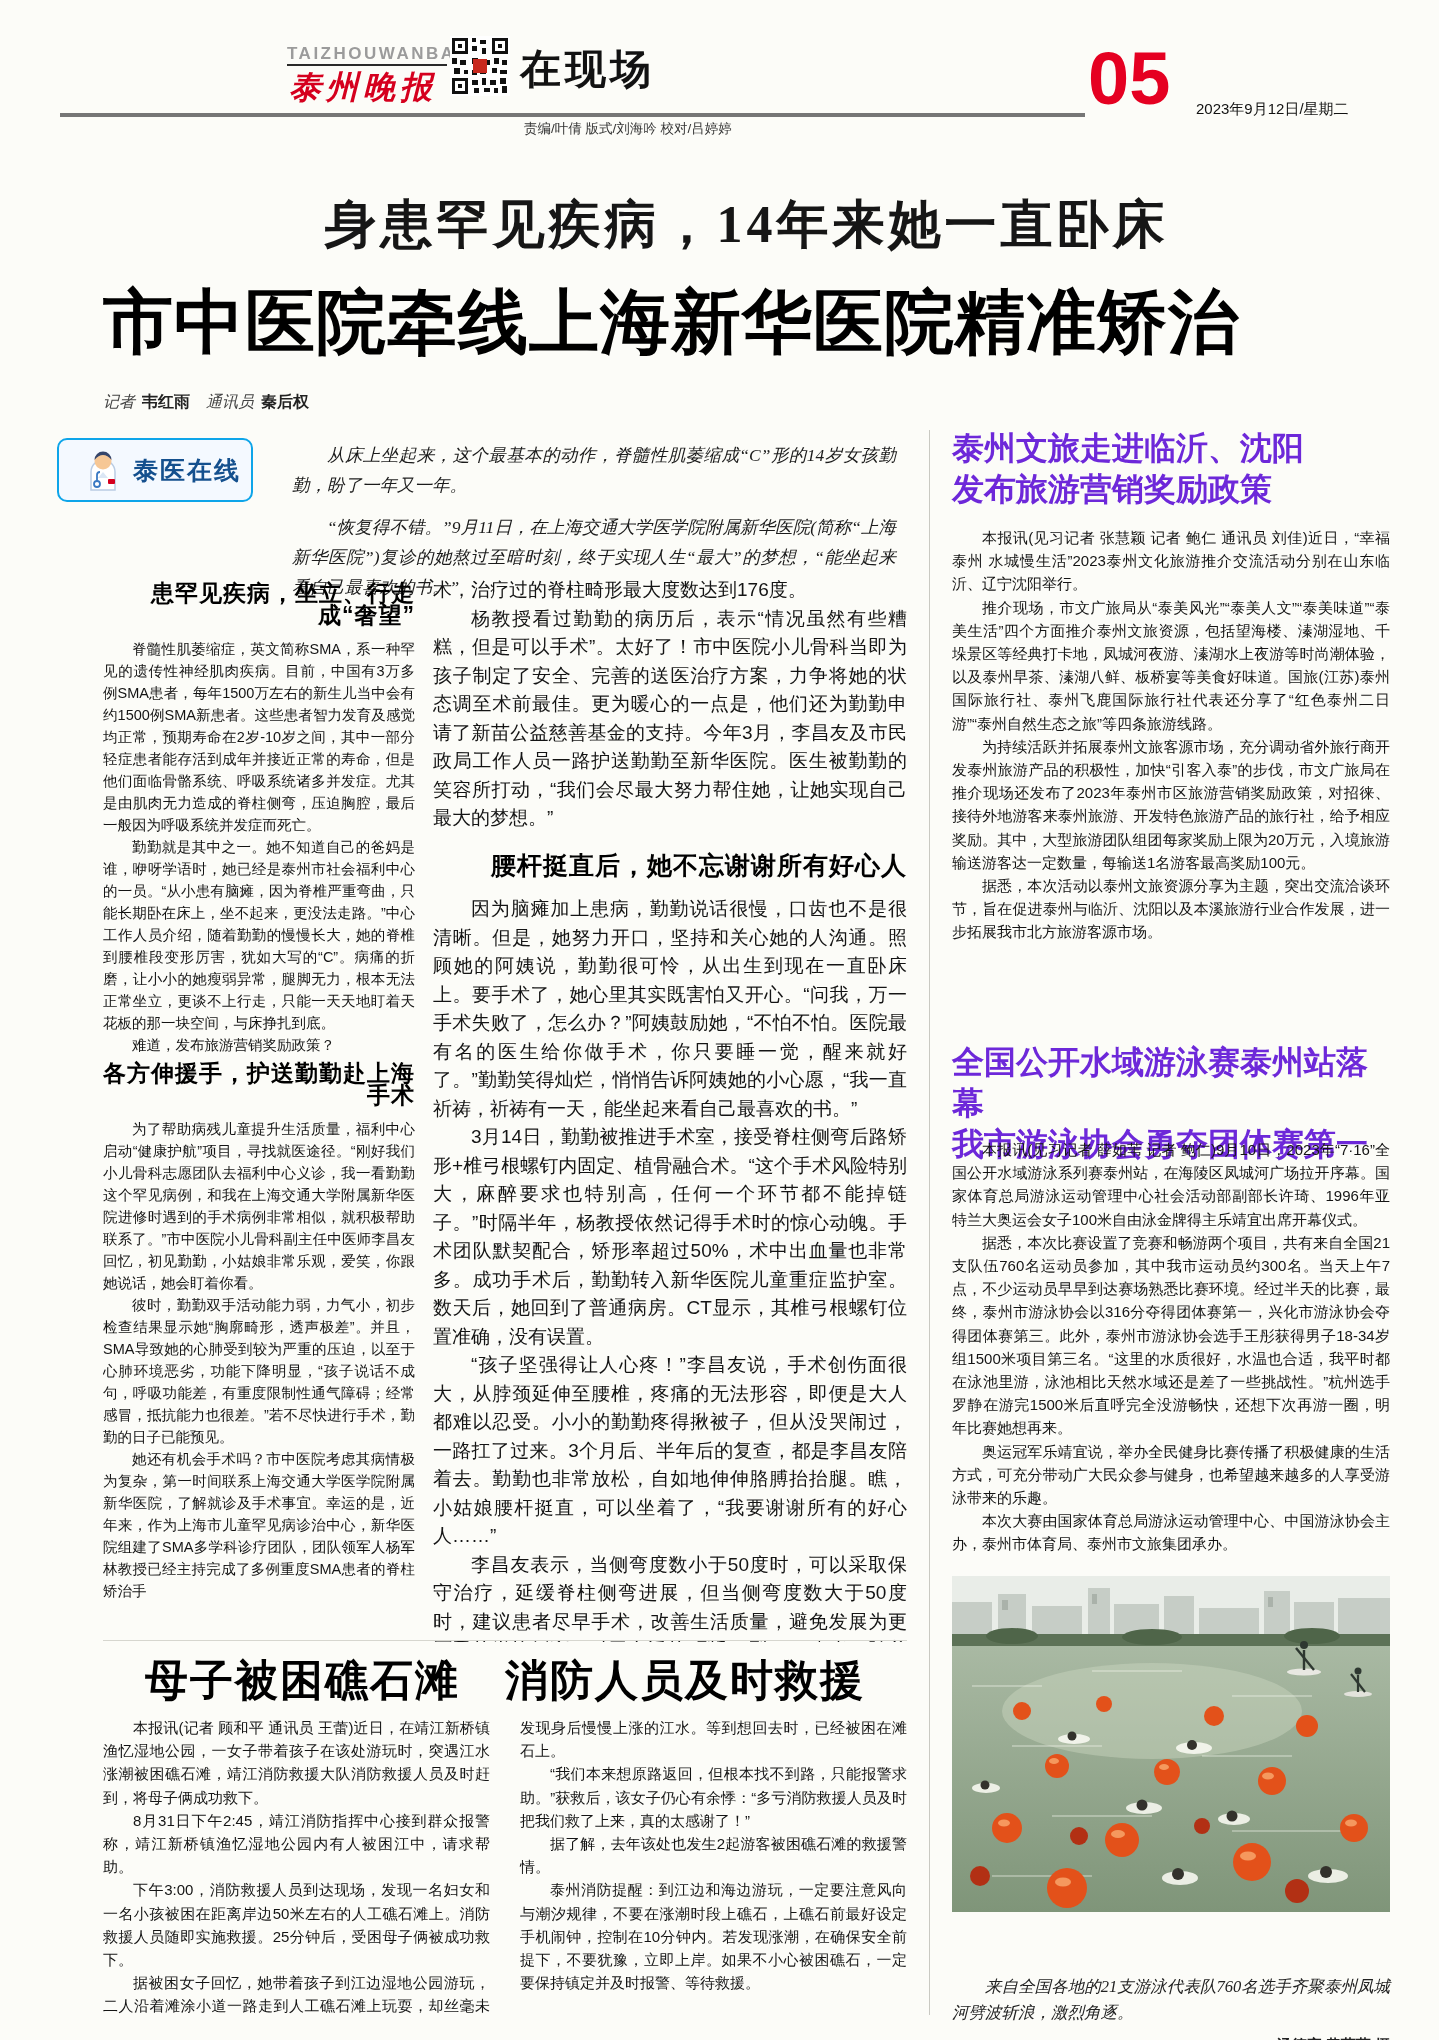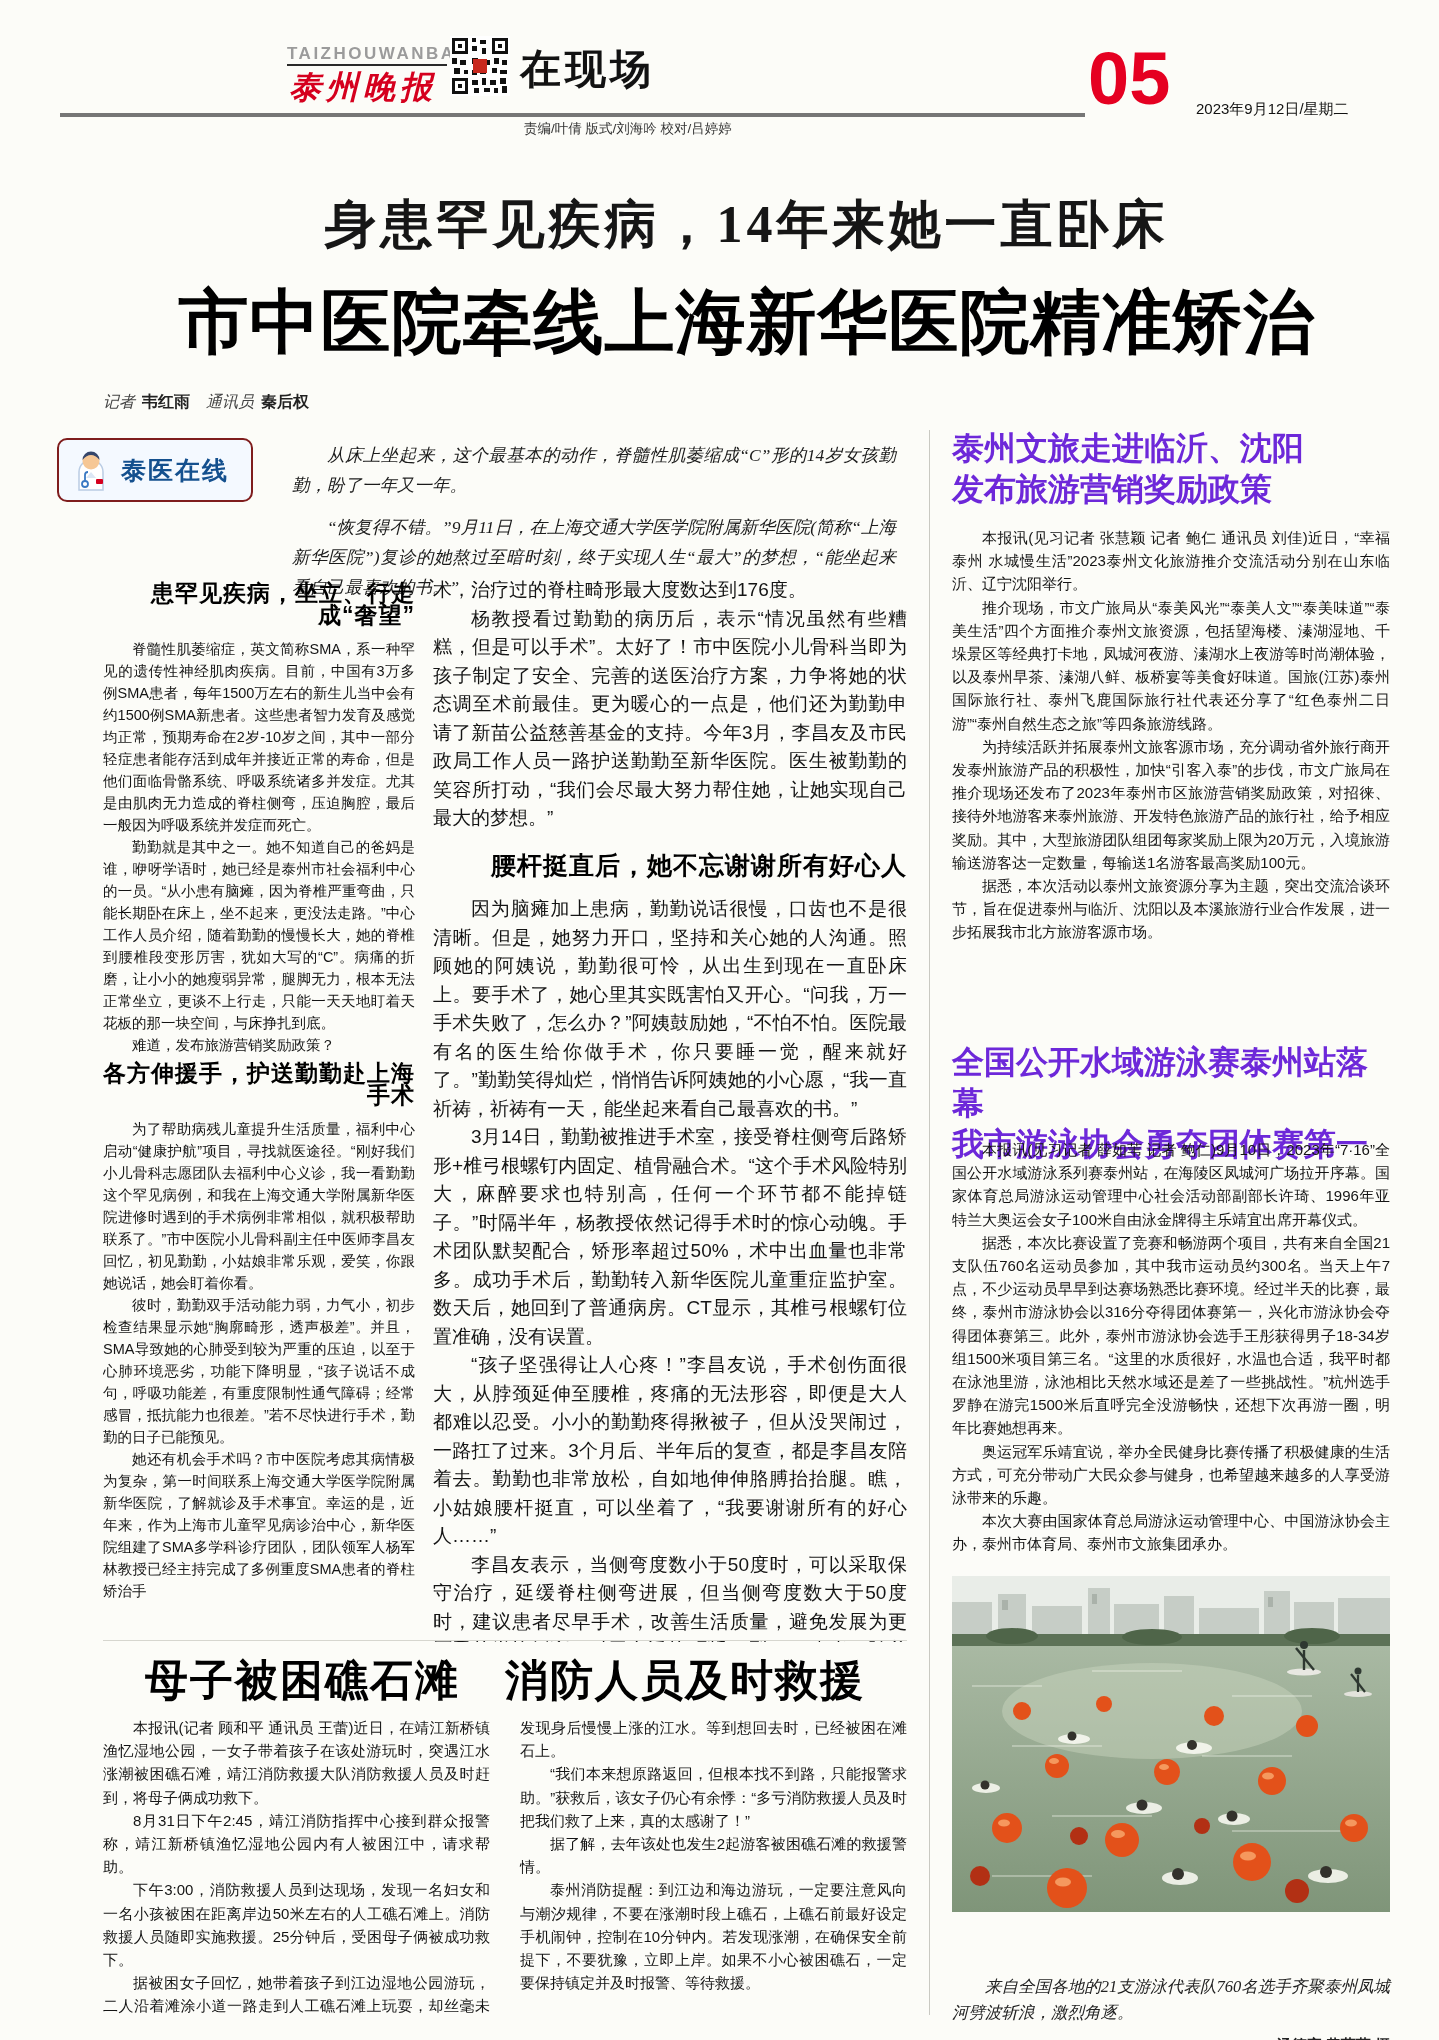--- a/index.html
+++ b/index.html
@@ -14,27 +14,27 @@
   .qr{left:450px;top:36px;}
   .section-flag{left:520px;top:42px;font-size:41px;font-weight:900;letter-spacing:4px;color:#121212;}
   .editors{left:524px;top:120px;font-size:13.5px;color:#333;}
   .page-no{left:1088px;top:42px;font-size:74px;font-weight:900;color:#e50021;line-height:1;}
   .page-date{left:1196px;top:100px;font-size:15px;font-weight:400;color:#111;}
   .header-rule{left:60px;top:113px;width:1025px;height:4px;background:#767676;}
   
   .kicker{left:103px;top:190px;width:1287px;text-align:center;
           font-family:"Liberation Serif","DejaVu Serif",serif;font-weight:600;font-size:52px;
           letter-spacing:4px;color:#161616;}
-  .headline{left:103px;top:276px;width:1287px;text-align:center;font-weight:900;font-size:70px;
+  .headline{left:103px;top:276px;width:1287px;font-weight:900;font-size:70px;
             letter-spacing:1px;color:#000;}
   .byline{left:103px;top:392px;font-size:16px;color:#222;}
   .by-label{font-family:"Liberation Serif","DejaVu Serif",serif;font-style:italic;color:#444;}
   .by-name{font-weight:900;margin:0 16px 0 7px;}
-  .flag-box{left:57px;top:438px;width:196px;height:64px;border:2px solid #7f1d1d;border-radius:10px;
-            display:flex;align-items:center;gap:8px;padding:0 10px;box-sizing:border-box;background:#f4f9ff;}
+  .flag-box{left:57px;top:438px;width:196px;height:64px;border:2px solid #0ea5e9;border-radius:10px;
+            display:flex;align-items:center;gap:8px;padding:0 10px;box-sizing:border-box;background:#f4f9ff;justify-content:flex-end;}
   .flag-label{font-size:25px;font-weight:900;color:#14508e;letter-spacing:2px;}
   .intro{left:280px;top:428px;width:628px;font-family:"Liberation Serif","DejaVu Serif",serif;
          font-style:italic;font-size:17.5px;line-height:30px;color:#1b1b1b;}
   .intro .para{text-indent:2em;margin:12px;text-align:justify;}
   .colL{left:103px;top:576px;width:312px;height:1066px;overflow:hidden;
         font-size:14.5px;line-height:22px;text-align:justify;}
   .colM{left:433px;top:576px;width:474px;height:1066px;overflow:hidden;
         font-size:19px;line-height:28.5px;text-align:justify;}
   .para{text-indent:2em;margin:0;text-align:justify;}
   .cont{text-indent:0;}

